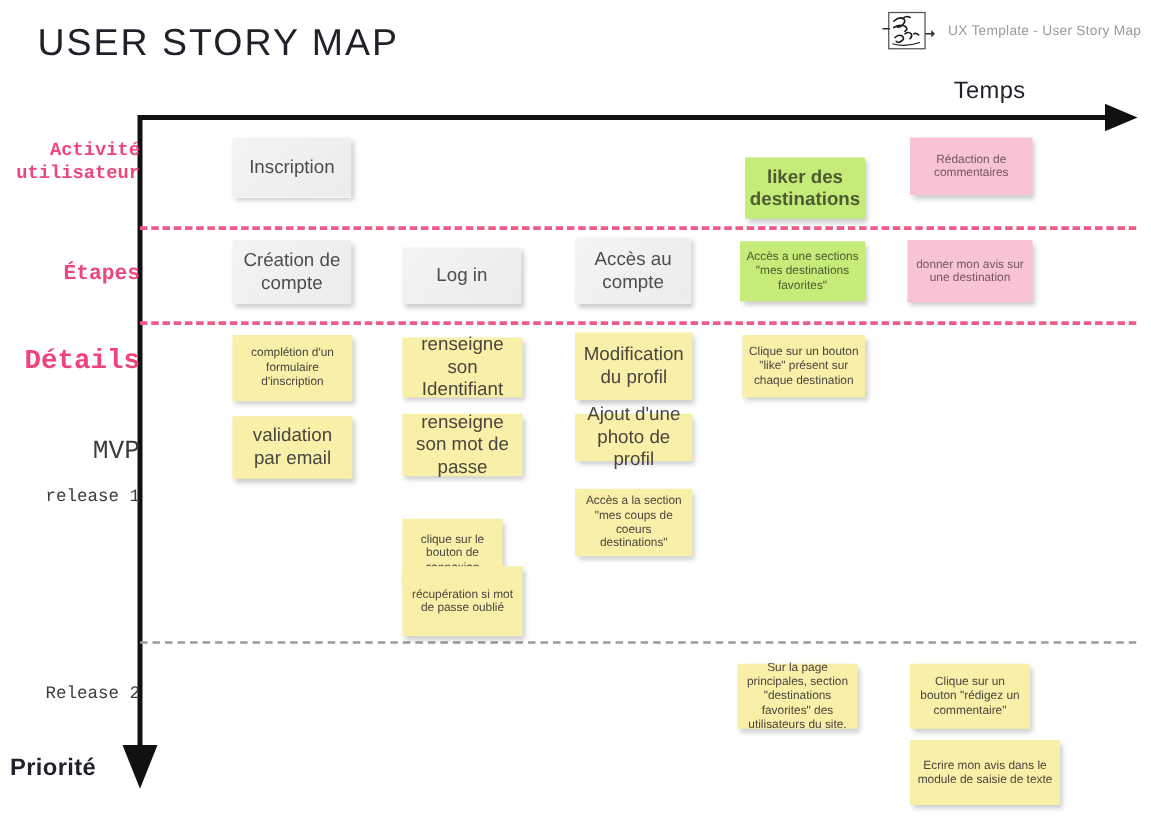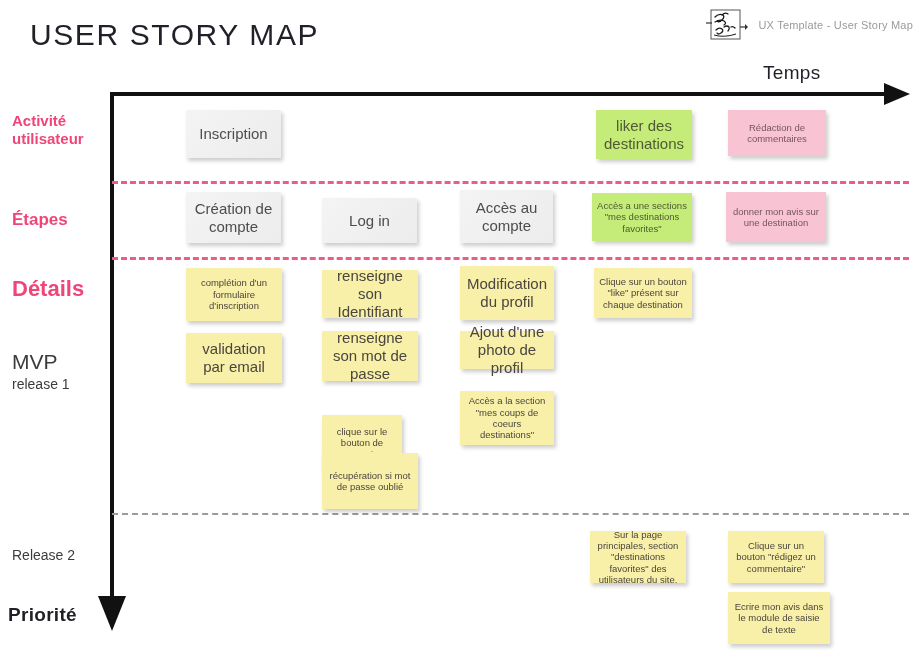--- a/index.html
+++ b/index.html
@@ -41,30 +41,31 @@
     font-size: 19px; font-weight: bold; color: #231f28; letter-spacing: .3px;
   }
 
   
   .divider { position: absolute; left: 112px; width: 797px; height: 0; }
   .divider.pink { border-top: 3px dashed #ec5c86; }
   .divider.grey  { border-top: 2px dashed #9b9b9b; }
 
   
   .row-label {
-    position: absolute; left: 12px; width: 112px; text-align: left;
+    position: absolute; left: 0; width: 112px; text-align: right;
     line-height: 1.22;
+    font-family: Liberation Mono, monospace;
   }
   .row-label.accent { color: #f0457a; }
   .row-label.dark   { color: #3c3c3c; }
   .rl-activite { top: 112px; font-size: 15px; font-weight: 600; }
   .rl-etapes   { top: 210px; font-size: 17px; font-weight: 600; }
   .rl-details  { top: 276px; font-size: 22px; font-weight: 600; }
   .rl-mvp      { top: 349px; font-size: 21px; }
-  .rl-mvp .sub { display: block; font-size: 14px; margin-top: 1px; }
+  .rl-mvp .sub { display: block; font-size: 14px; margin-top: 15px; }
   .rl-release2 { top: 547px; font-size: 14px; }
 
   
   .card {
     position: absolute;
     display: flex; align-items: center; justify-content: center;
     text-align: center;
     color: #4a453f;
     box-shadow: 2px 3px 4px rgba(0,0,0,0.20);
     padding: 3px 5px;
@@ -112,21 +113,21 @@
   <div class="row-label accent rl-activite">Activité utilisateur</div>
   <div class="row-label accent rl-etapes">Étapes</div>
   <div class="row-label accent rl-details">Détails</div>
   <div class="row-label dark rl-mvp">
     <span>MVP</span>
     <span class="sub">release 1</span>
   </div>
   <div class="row-label dark rl-release2">Release 2</div>
 
   <div class="card grey big" style="left:186px; top:110px; width:95px;  height:48px;">Inscription</div>
-  <div class="card green big" style="left:596px; top:110px; width:96px;  height:49px;">liker des destinations</div>
+  <div class="card green big" style="left:596px; top:126px; width:96px;  height:49px;font-weight:bold;">liker des destinations</div>
   <div class="card pink small" style="left:728px; top:110px; width:98px;  height:46px;">Rédaction de commentaires</div>
 
   <div class="card grey big" style="left:186px; top:192px; width:95px;  height:51px;">Création de compte</div>
   <div class="card grey big" style="left:322px; top:198px; width:95px;  height:45px;">Log in</div>
   <div class="card grey big" style="left:460px; top:190px; width:93px;  height:53px;">Accès au compte</div>
   <div class="card green small" style="left:592px; top:193px; width:100px; height:48px;">Accès a une sections "mes destinations favorites"</div>
   <div class="card pink small" style="left:726px; top:192px; width:100px; height:50px;">donner mon avis sur une destination</div>
 
   <div class="card yellow small" style="left:186px; top:268px; width:96px; height:53px;">complétion d'un formulaire d'inscription</div>
   <div class="card yellow big" style="left:322px; top:270px; width:96px; height:48px;">renseigne son Identifiant</div>
@@ -137,15 +138,15 @@
   <div class="card yellow big" style="left:186px; top:333px; width:96px; height:50px;">validation par email</div>
   <div class="card yellow big" style="left:460px; top:331px; width:94px; height:38px;">Ajout d'une photo de profil</div>
 
   <div class="card yellow small" style="left:322px; top:391px; width:80px; height:56px;margin-top:24px;">clique sur le bouton de connexion</div>
   <div class="card yellow small" style="left:460px; top:391px; width:94px; height:54px;">Accès a la section "mes coups de coeurs destinations"</div>
 
   <div class="card yellow small" style="left:322px; top:453px; width:96px; height:56px;">récupération si mot de passe oublié</div>
 
   <div class="card yellow small" style="left:590px; top:531px; width:96px; height:52px;">Sur la page principales, section "destinations favorites" des utilisateurs du site.</div>
   <div class="card yellow small" style="left:728px; top:531px; width:96px; height:52px;">Clique sur un bouton "rédigez un commentaire"</div>
-  <div class="card yellow small" style="left:728px; top:592px; width:102px; height:52px;">Ecrire mon avis dans le module de saisie de texte</div>
+  <div class="card yellow small" style="left:728px; top:592px; width:120px; height:52px;">Ecrire mon avis dans le module de saisie de texte</div>
 
 </div>
 
 </body></html>

